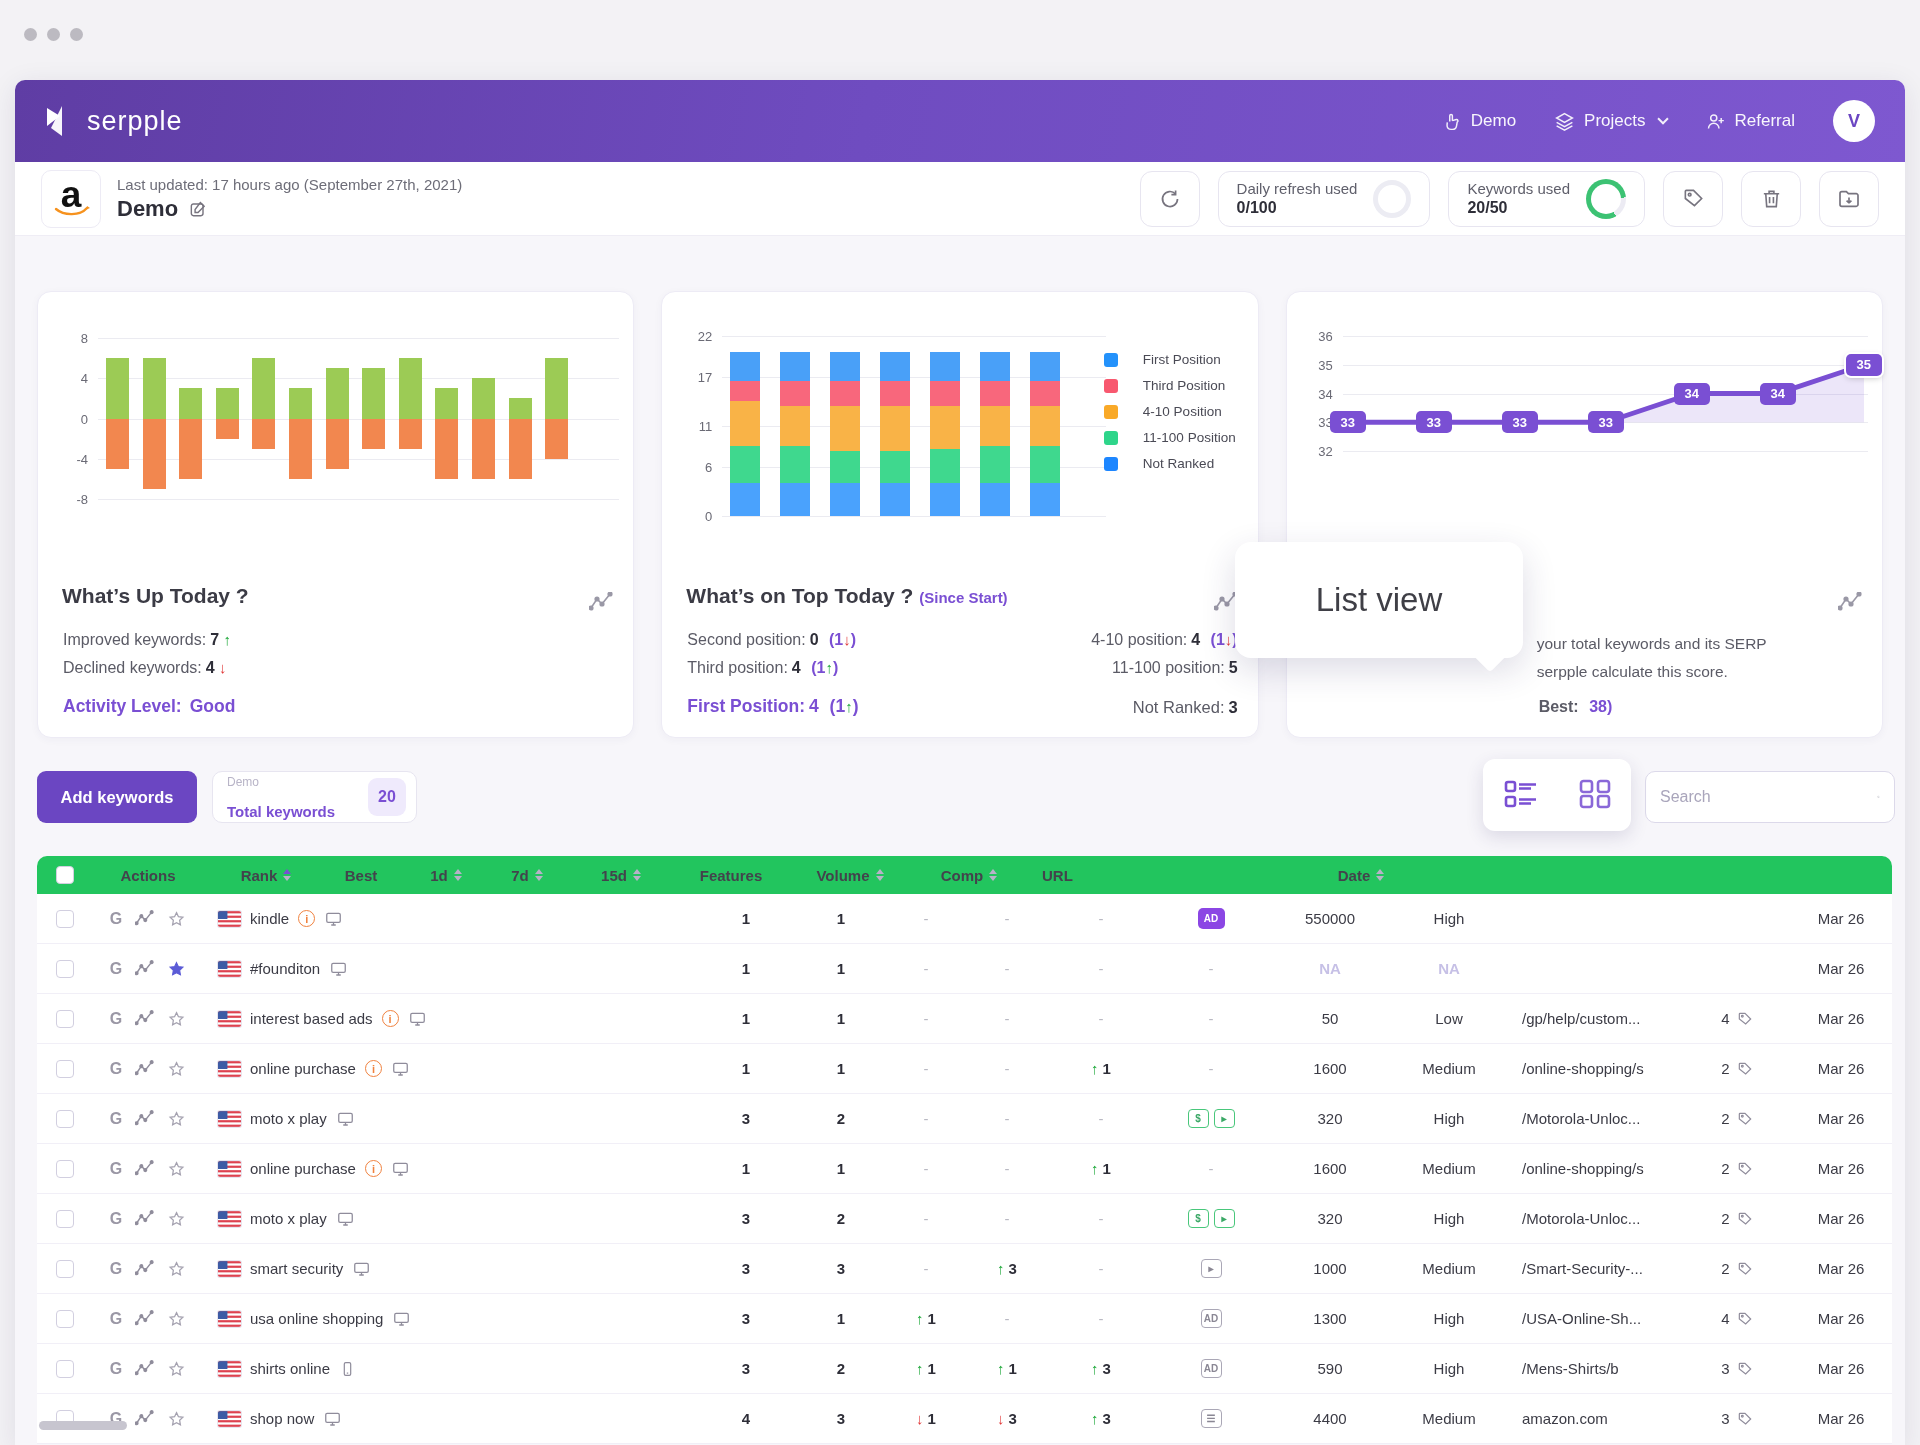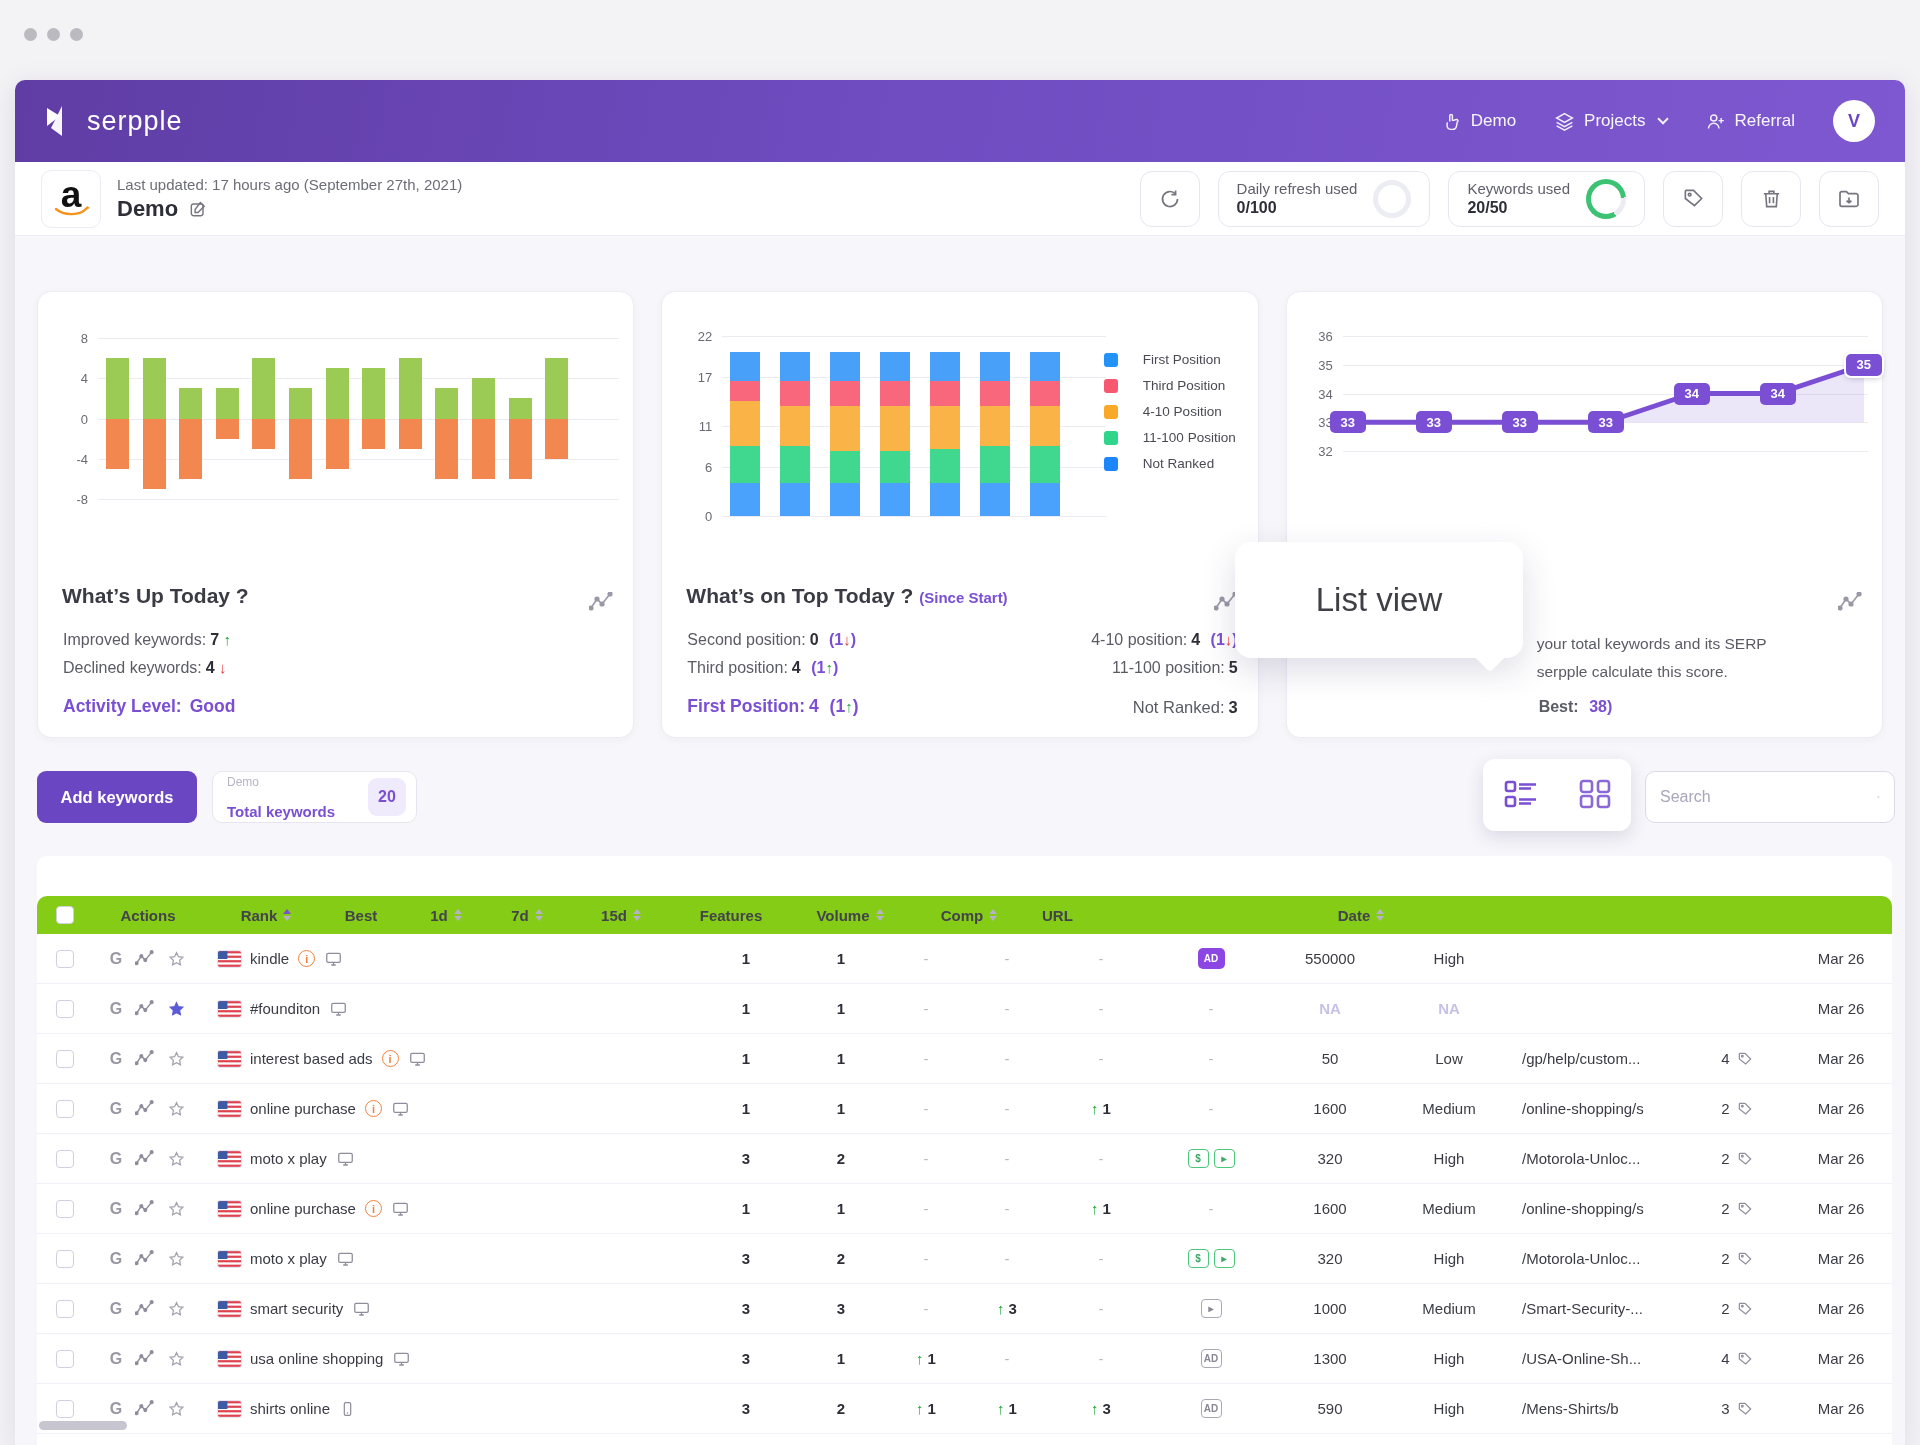--- a/index.html
+++ b/index.html
@@ -107,22 +107,22 @@
                  box-shadow:0 6px 18px rgba(50,40,100,.14); display:flex; align-items:center; justify-content:space-around; z-index:20; }
   .view-toggle button { background:none; border:none; cursor:pointer; padding:4px; }
   .search { position:absolute; left:1630px; top:535px; width:250px; height:52px; background:#fff; border:1.5px solid #dcd9ea;
             border-radius:10px; display:flex; align-items:center; padding:0 14px; gap:10px; }
   .search input { flex:1; border:none; outline:none; font-size:16px; color:#3b3b45; font-family:inherit; background:transparent; }
   .search input::placeholder { color:#a9a5bb; }
   .search svg { stroke:#8a8794; fill:none; stroke-width:1.8; }
 
   
   .table { position:absolute; left:22px; top:620px; width:1855px; height:588px; background:#fff; border-radius:10px 10px 0 0; }
-  .thead { display:flex; height:38px; background:#84cc16; border-radius:10px 10px 0 0; align-items:flex-end;
-           font-size:15px; font-weight:700; color:#43434c;margin-top:40px; }
+  .thead { display:flex; height:38px; background:#22c55e; border-radius:10px 10px 0 0; align-items:flex-end;
+           font-size:15px; font-weight:700; color:#43434c; }
   .trow { display:flex; height:50px; align-items:center; border-bottom:1px solid #f1eff7; font-size:15px; color:#3b3b45; background:#fff; }
   .cell { display:flex; align-items:center; justify-content:center; height:100%; flex-shrink:0; }
   .cell.l { justify-content:flex-start; }
   .sorts { display:inline-flex; flex-direction:column; gap:2px; margin-left:6px; cursor:pointer; }
   .sorts i { width:0; height:0; border-left:4px solid transparent; border-right:4px solid transparent; }
   .sorts .su { border-bottom:5px solid #b6b2c8; } .sorts .sd { border-top:5px solid #b6b2c8; }
   .sorts.active .su { border-bottom-color:#7a4fd3; }
   .cbx { width:18px; height:18px; border:1.5px solid #d2cfe0; border-radius:4px; background:#fff; cursor:pointer; }
   .gico { font-size:16px; font-weight:700; color:#9a97a5; cursor:pointer; }
   .aicons { display:flex; gap:13px; align-items:center; }
@@ -1375,20 +1375,37 @@
                     <circle cx="2" cy="16" r="1.7" fill="#8f8c9b"></circle>
                     <circle cx="8" cy="7" r="1.7" fill="#8f8c9b"></circle>
                     <circle cx="13" cy="12" r="1.7" fill="#8f8c9b"></circle>
                     <circle cx="21" cy="2" r="1.7" fill="#8f8c9b"></circle>
                   </svg>
                   <svg width="19" height="18" viewBox="0 0 24 24" stroke="#a5a2b0" fill="none" stroke-width="1.7">
                     <path d="M12 3.5l2.6 5.4 5.9.8-4.3 4.1 1 5.9-5.2-2.8-5.2 2.8 1-5.9L3.5 9.7l5.9-.8z"></path>
                   </svg>
                 </span>
               </div>
+              <div class="cell l kwcell" style="width: 480px;">
+                <svg width="23" height="16" viewBox="0 0 22 15" style="border-radius:2px; box-shadow:0 0 0 1px #e7e5ef">
+                  <rect width="22" height="15" fill="#fff"></rect>
+                  <g fill="#dd4250">
+                    <rect y="0" width="22" height="2.1"></rect>
+                    <rect y="4.3" width="22" height="2.1"></rect>
+                    <rect y="8.6" width="22" height="2.1"></rect>
+                    <rect y="12.9" width="22" height="2.1"></rect>
+                  </g>
+                  <rect width="9" height="7.5" fill="#3d5ba5"></rect>
+                </svg>
+                <span class="kwname">shop now</span>
+                <svg width="19" height="18" viewBox="0 0 24 24" stroke="#8f8c9b" fill="none" stroke-width="1.7">
+                  <rect x="3" y="4.5" width="18" height="12" rx="1.8"></rect>
+                  <path d="M9 20h6M12 16.5V20"></path>
+                </svg>
+              </div>
               <div class="cell" style="width: 124px;">
                 <span class="bold">4</span>
               </div>
               <div class="cell" style="width: 66px;">
                 <span class="bold">3</span>
               </div>
               <div class="cell" style="width: 104px;">
                 <span class="dcell"><span class="arr down"></span><b>1</b></span>
               </div>
               <div class="cell" style="width: 58px;">

